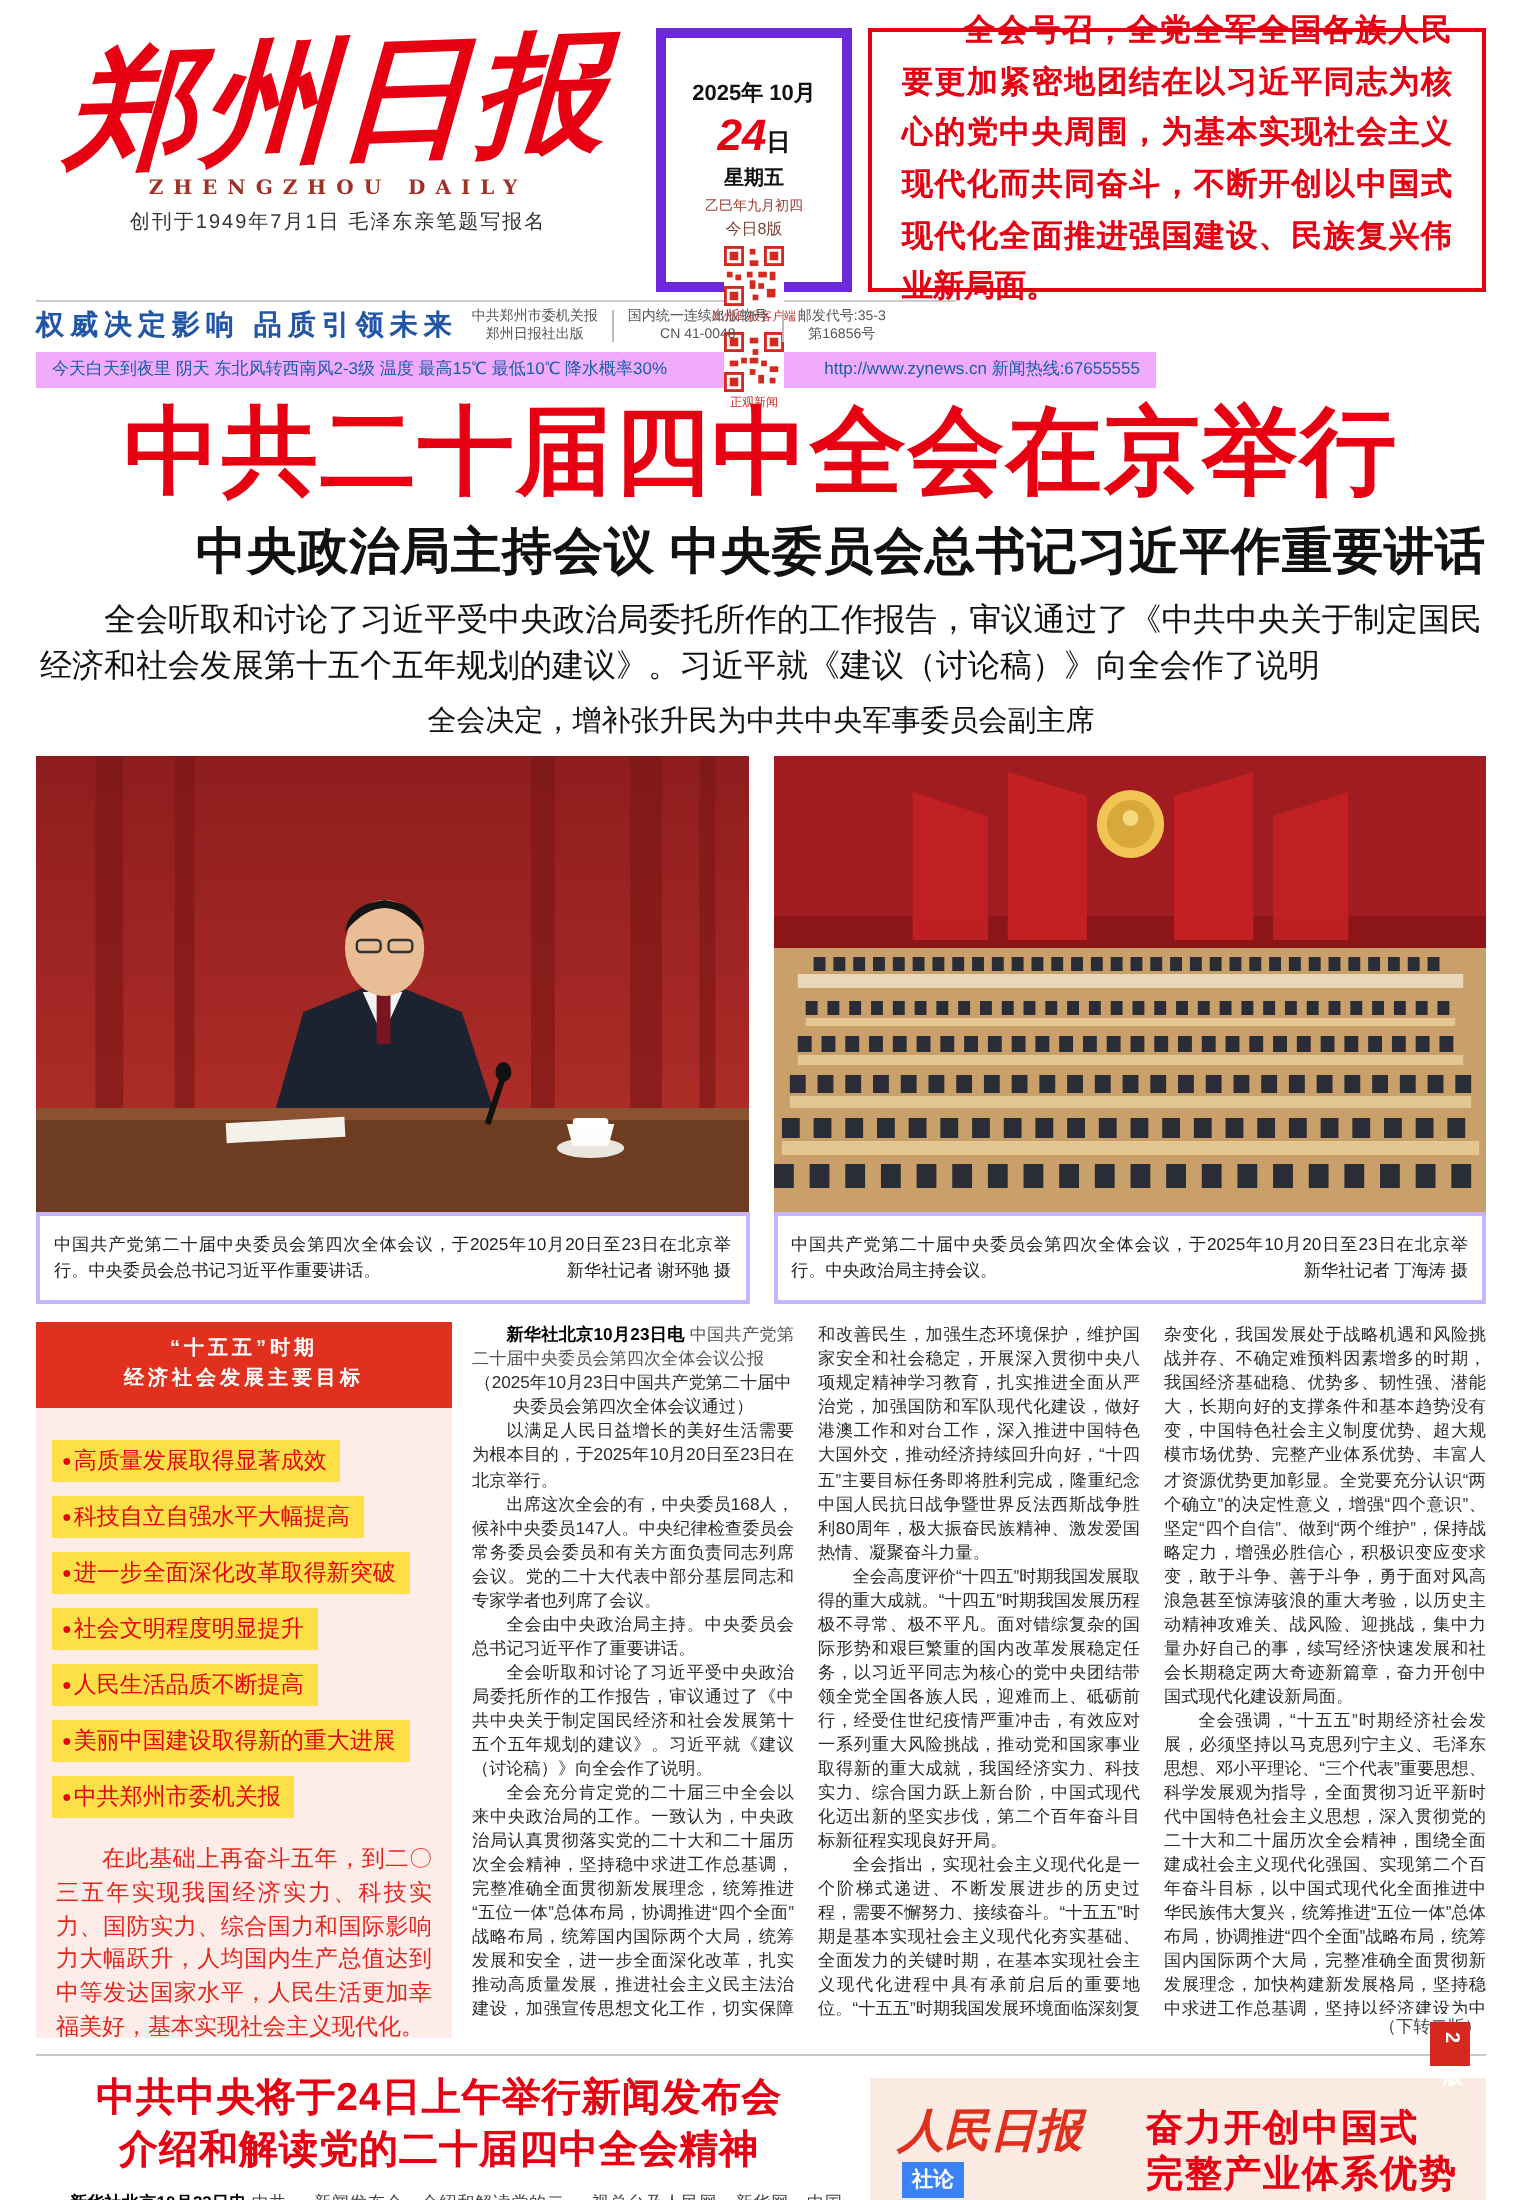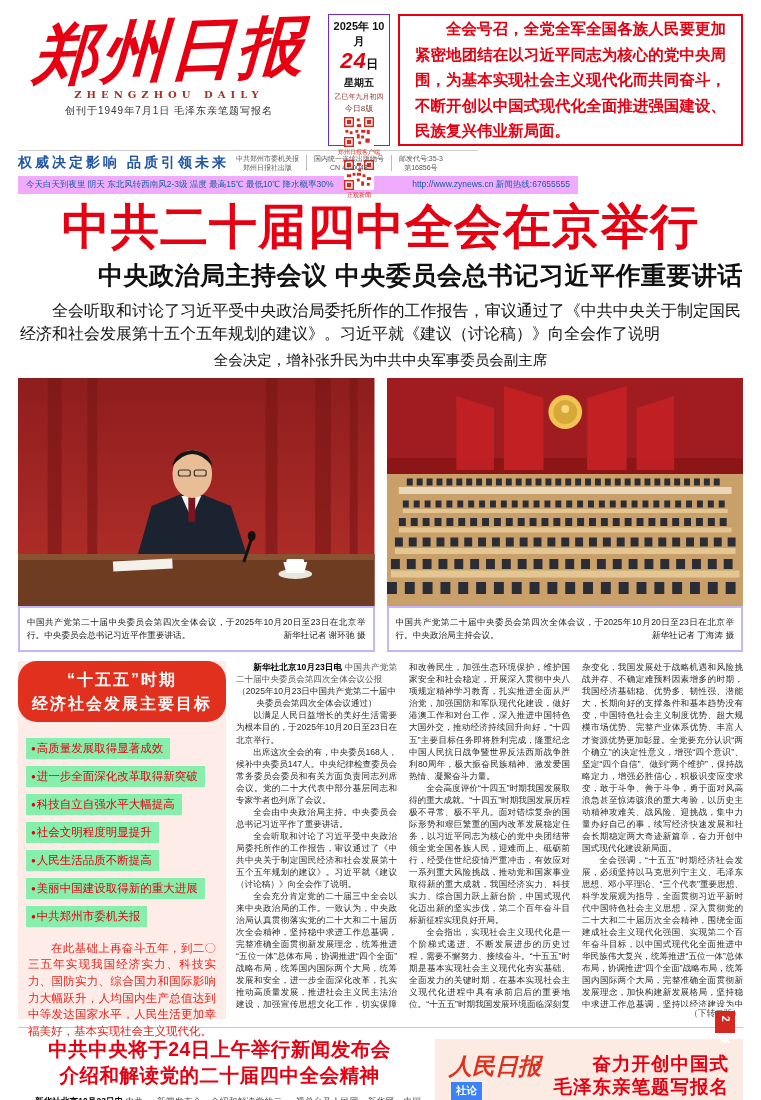--- a/index.html
+++ b/index.html
@@ -8,24 +8,24 @@
   .page { width:761px; height:1100px; padding:14px 18px 6px; overflow:hidden; position:relative; background:#fff; }
 
   
   .masthead-row { display:flex; gap:8px; height:132px; }
   .masthead-left { width:302px; text-align:center; padding-top:2px; }
   .calligraphy { font-family:"DejaVu Serif", serif; font-style:italic; font-weight:900; color:#e60012;
                  font-size:66px; line-height:1.05; letter-spacing:2px; transform:rotate(-2deg) skewX(-4deg); }
   .mast-en { font-size:10px; letter-spacing:5px; color:#a03226; font-weight:bold; margin-top:4px; font-family:"DejaVu Serif", serif; }
   .founding { font-size:10px; color:#333; letter-spacing:1px; margin-top:4px; }
 
-  .date-box { width:62px; border:1px solid #6d28d9; text-align:center; padding:4px 3px 2px; }
+  .date-box { width:98px; border:5px solid #6d28d9; text-align:center; padding:20px 3px 2px; }
   .db-ym { font-size:11px; font-weight:bold; color:#111; }
   .db-day { margin-top:1px; }
-  .db-day .num { font-family:Liberation Mono, monospace; font-style:italic; font-weight:bold; color:#e60012; font-size:22px; }
+  .db-day .num { font-family:Liberation Sans, sans-serif; font-style:italic; font-weight:bold; color:#e60012; font-size:22px; }
   .db-day .suffix { font-size:12px; font-weight:bold; color:#111; }
   .db-week { font-size:10px; font-weight:bold; color:#111; margin-top:1px; }
   .db-lunar { font-size:7px; color:#a03a2e; margin-top:2px; }
   .db-pages { font-size:8px; color:#7c4437; margin-top:1px; }
   .qr { width:30px; height:30px; display:block; margin:3px auto 0; }
   .qr-cap { font-size:6px; color:#d5281e; margin-top:1px; }
 
   .announcement { flex:1; border:2px solid #e60012; padding:12px 15px; display:flex; align-items:center; }
   .announcement p { color:#e60012; font-size:15.5px; font-weight:600; line-height:1.65; text-align:justify; text-indent:2em; }
 
@@ -47,25 +47,25 @@
   
   .photos-row { display:flex; gap:12px; margin-top:8px; }
   .photos-row figure { flex:1; }
   .photo { width:100%; height:228px; display:block; }
   figcaption { border:2px solid #c4b5fd; padding:8px 7px; font-size:8.6px; line-height:1.55; color:#222; text-align:justify; }
   figcaption .credit { float:right; }
 
   
   .content-row { display:flex; gap:10px; margin-top:9px; height:358px; }
   .sidebar { width:208px; background:#fdece8; padding:0 0 6px; }
-  .sb-head { background:#e2301f; color:#fff; text-align:center; font-weight:700; font-size:16px;
-             line-height:1.45; padding:7px 2px; letter-spacing:2px;border-radius:19px; }
+  .sb-head { background:#e2301f; color:#fff; text-align:center; font-weight:700; font-size:10px;
+             line-height:1.45; padding:7px 2px; letter-spacing:2px; }
   .goals { padding:16px 8px 2px; }
   .goal { display:block; }
-  .goal span.bar { display:inline-block; background:#86efac; color:#e60012; font-size:11.5px;
+  .goal span.bar { display:inline-block; background:#fde047; color:#e60012; font-size:11.5px;
                    padding:3px 7px 3px 5px; margin-bottom:7px; white-space:nowrap; }
   .goal .dot { font-size:8px; vertical-align:1px; margin-right:1px; }
   .sb-foot { color:#e6251d; font-size:11.5px; line-height:1.45; padding:4px 10px 0; text-indent:2em; text-align:justify; }
 
   .article { flex:1; column-count:3; column-gap:12px; column-fill:auto; height:100%; overflow:hidden;
              font-size:8.6px; line-height:1.4; color:#2b2b2b; text-align:justify; position:relative; }
   .article p { text-indent:2em; }
   .article .lead b { color:#000; }
   .article .lead span.atitle { color:#555; }
   .continued { position:absolute; right:2px; bottom:0; background:#fff; padding-left:8px; text-indent:0 !important; color:#444; }
@@ -78,21 +78,21 @@
              font-size:8.5px; line-height:1.5; color:#444; text-align:justify; }
   .bl-body p { text-indent:2em; }
   .bl-body b { color:#000; }
 
   .bottom-right { width:308px; background:#fcebe3; position:relative; display:flex; align-items:center;
                   padding:10px 14px; gap:12px; height:72px; align-self:flex-start; margin-top:2px; }
   .pd-brand { font-family:"DejaVu Serif", serif; font-style:italic; font-weight:900; color:#e0301e;
               font-size:23px; transform:rotate(-4deg); white-space:nowrap; }
   .pd-badge { background:#3b82f6; color:#fff; font-size:10.5px; font-weight:bold; padding:2px 5px; margin-left:2px;
               display:inline-block; transform:rotate(0); vertical-align:2px; }
-  .br-head { color:#e60012; font-weight:900; font-size:18.5px; line-height:1.25; letter-spacing:1px; white-space:nowrap;text-align:right; }
+  .br-head { color:#e60012; font-weight:900; font-size:18.5px; line-height:1.25; letter-spacing:1px; white-space:nowrap; }
   .page-tab { position:absolute; top:-28px; right:8px; background:#d5281e; color:#fff; writing-mode:vertical-rl;
               font-size:10px; font-weight:bold; padding:5px 3px; letter-spacing:3px; }
 </style>
 </head>
 <body>
 
 <div class="page">
 
   <header class="masthead-row">
     <div class="masthead-left">
@@ -278,22 +278,22 @@
   </section>
 
   <section class="content-row">
     <aside class="sidebar">
       <div class="sb-head">
         <div>“十五五”时期</div>
         <div>经济社会发展主要目标</div>
       </div>
       <div class="goals">
         <div class="goal"><span class="bar"><span class="dot">●</span><span>高质量发展取得显著成效</span></span></div>
+        <div class="goal"><span class="bar"><span class="dot">●</span><span>科技自立自强水平大幅提高</span></span></div>
         <div class="goal"><span class="bar"><span class="dot">●</span><span>进一步全面深化改革取得新突破</span></span></div>
-        <div class="goal"><span class="bar"><span class="dot">●</span><span>科技自立自强水平大幅提高</span></span></div>
         <div class="goal"><span class="bar"><span class="dot">●</span><span>社会文明程度明显提升</span></span></div>
         <div class="goal"><span class="bar"><span class="dot">●</span><span>人民生活品质不断提高</span></span></div>
         <div class="goal"><span class="bar"><span class="dot">●</span><span>美丽中国建设取得新的重大进展</span></span></div>
         <div class="goal"><span class="bar"><span class="dot">●</span><span>中共郑州市委机关报</span></span></div>
       </div>
       <p class="sb-foot">在此基础上再奋斗五年，到二〇三五年实现我国经济实力、科技实力、国防实力、综合国力和国际影响力大幅跃升，人均国内生产总值达到中等发达国家水平，人民生活更加幸福美好，基本实现社会主义现代化。</p>
     </aside>
 
     <div class="article">
       <p class="lead"><b>新华社北京10月23日电  </b><span class="atitle">中国共产党第二十届中央委员会第四次全体会议公报</span></p>
@@ -322,18 +322,18 @@
       </div>
     </div>
 
     <div class="bottom-right">
       <div class="page-tab">2版</div>
       <div>
         <span class="pd-brand">人民日报</span><span class="pd-badge">社论</span>
       </div>
       <div class="br-head">
         <div>奋力开创中国式</div>
-        <div>毛泽东亲笔题写报名</div>
+        <div>完整产业体系优势</div>
       </div>
     </div>
   </section>
 
 </div>
 
 </body></html>

